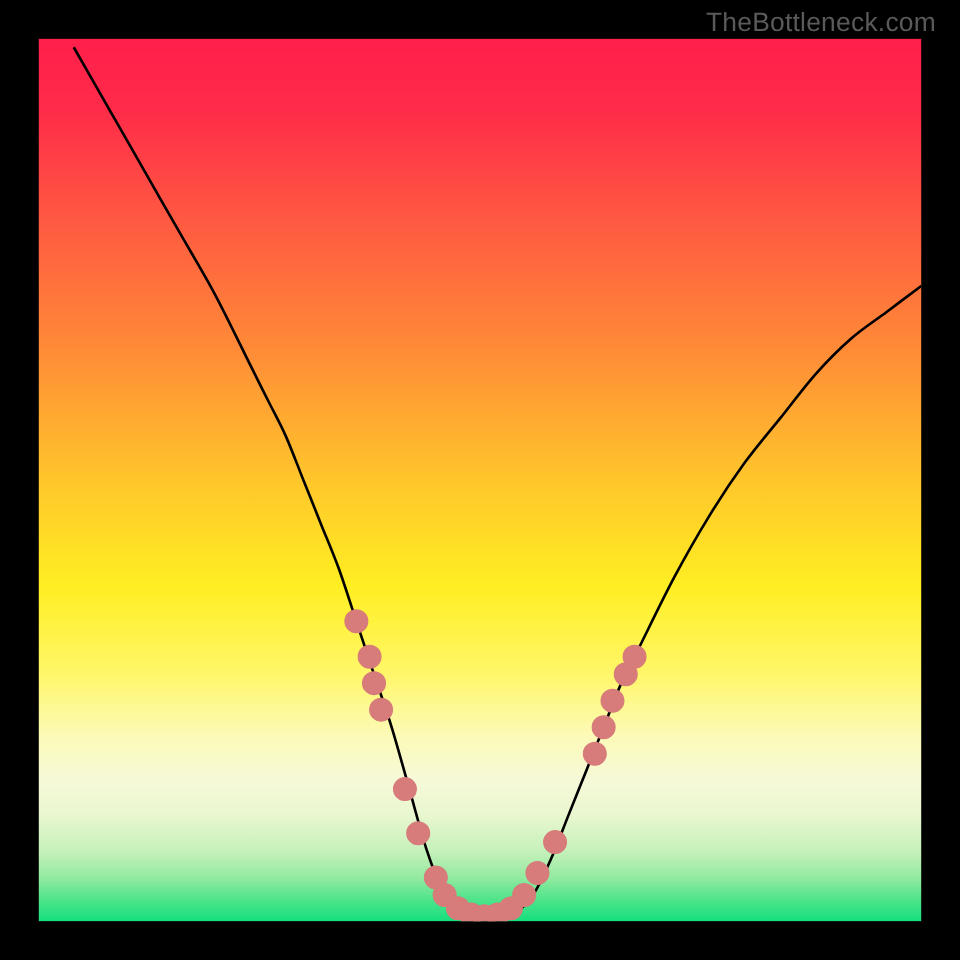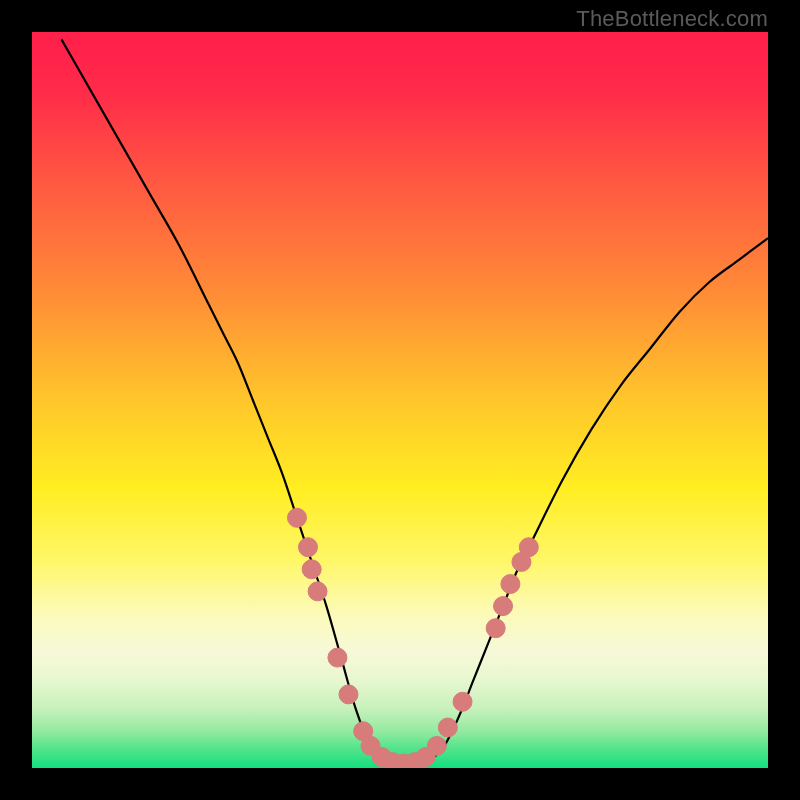--- a/index.html
+++ b/index.html
@@ -28,21 +28,21 @@
   .gradient-bg {
     position: absolute;
     left: 0;
     top: 0;
     width: 100%;
     height: 100%;
   }
   .watermark {
     position: absolute;
     top: 6px;
-    right: 32px;
+    right: 20px;
     color: #5a5a5a;
     font-size: 22px;
     font-weight: 500;
     letter-spacing: 0.2px;
   }
   svg.curve {
     position: absolute;
     left: 0;
     top: 0;
     width: 100%;

